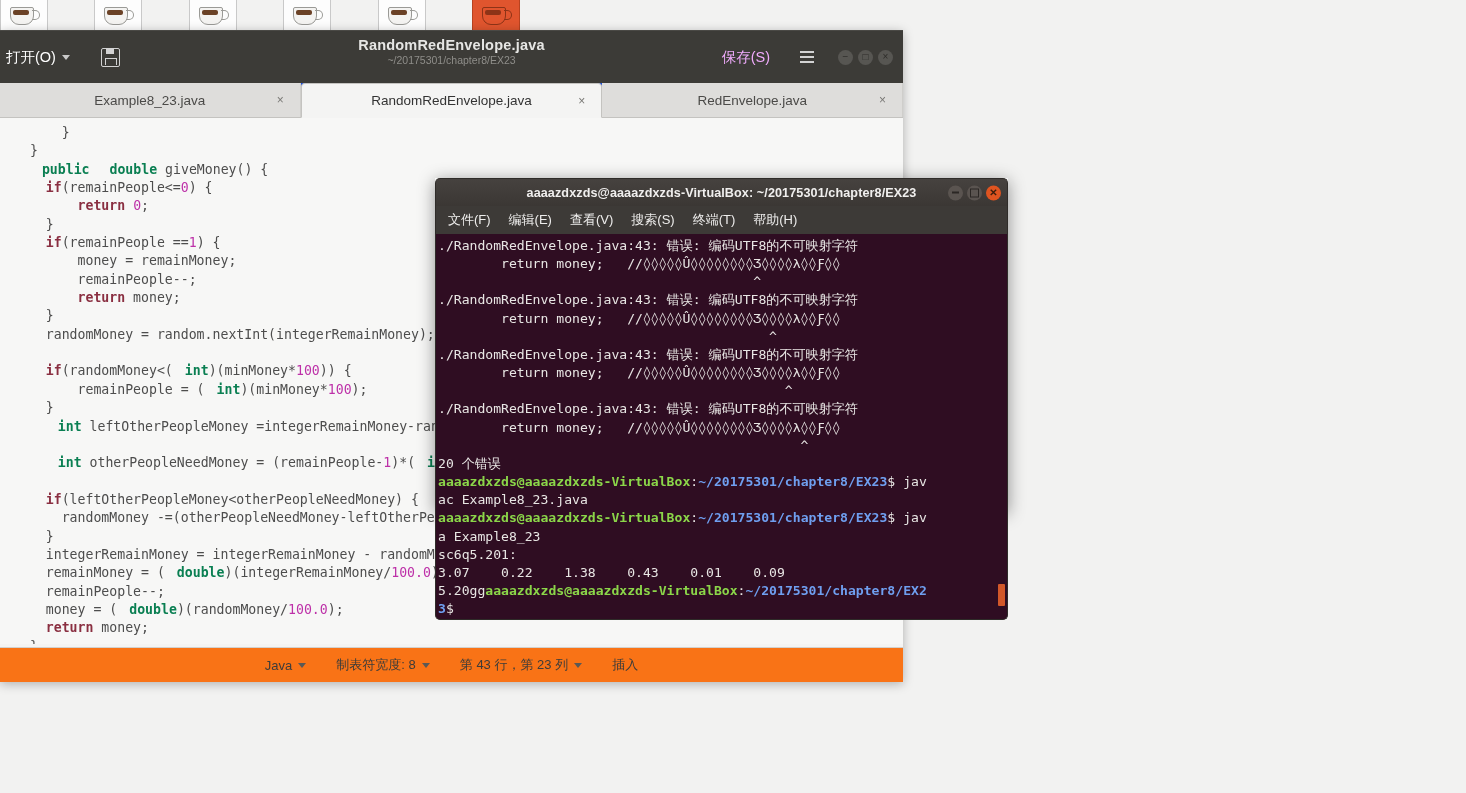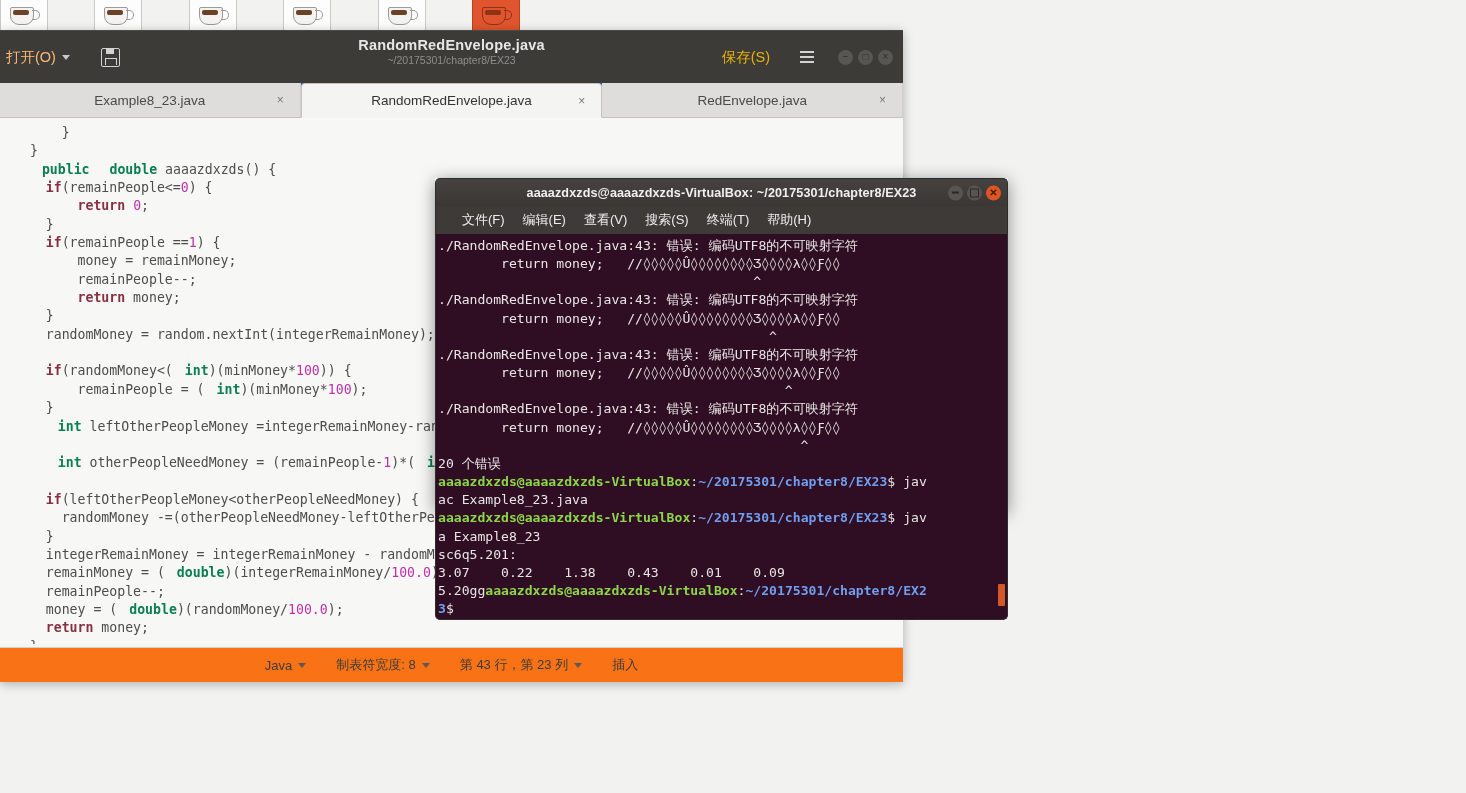--- a/index.html
+++ b/index.html
@@ -74,21 +74,21 @@
   .gedit-header {
     position: relative;
     height: 52px;
     background: #3c3b37;
     border-top: 1px solid #4a4945;
     display: flex; align-items: center;
   }
   .hdr-left { display:flex; align-items:center; padding-left: 2px; }
   .btn-open {
     display:flex; align-items:center; gap:6px;
-    color:#fdba74; font-size:14.5px;
+    color:#ffffff; font-size:14.5px;
     padding: 7px 10px 7px 4px;
     border-radius: 3px;
   }
   .caret-down {
     width:0;height:0;
     border-left:4.5px solid transparent;
     border-right:4.5px solid transparent;
     border-top:5px solid #c9c9c9;
   }
   .btn-save-icon {
@@ -117,21 +117,21 @@
     letter-spacing:.2px;
   }
   .hdr-title .t2{
     display:block;color:#8f8e8a;font-size:10.5px;margin-top:1px;
   }
   .hdr-right{
     position:absolute; right:6px; top:0; height:52px;
     display:flex;align-items:center;gap:2px;
   }
   .btn-save-text{
-    color:#eab308;font-size:14.5px;padding:6px 12px;border-radius:3px;
+    color:#f0abfc;font-size:14.5px;padding:6px 12px;border-radius:3px;
   }
   .btn-hamburger{
     width:30px;height:30px;display:flex;flex-direction:column;
     align-items:center;justify-content:center;gap:3px;margin-left:8px;
   }
   .btn-hamburger span{display:block;width:14px;height:2px;background:#d3d3d3;}
   .wc-group{display:flex;align-items:center;gap:5px;margin-left:14px;margin-right:4px;}
   .wc{
     width:15px;height:15px;border-radius:50%;background:#575652;
     display:flex;align-items:center;justify-content:center;
@@ -236,21 +236,21 @@
   .twc.close{background:#df5420;}
   .twc .g{display:block;width:7px;height:1.6px;background:#2b2724;}
   .twc .sq{display:block;width:7px;height:7px;border:1.6px solid #2b2724;}
   .twc .x{color:#3a1d0c;font-size:10px;line-height:1;font-weight:bold;}
   .term-menu{
     height:28px;
     background:#3d3a37;
     border-left:1px solid #2f2c29;
     border-right:1px solid #2f2c29;
     display:flex;align-items:center;
-    padding-left:20px;gap:6px;
+    padding-left:6px;gap:6px;
   }
   .term-menu .mi{
     color:#eeedec;font-size:13px;padding:2px 6px;
   }
   .term-body{
     position:relative;
     height:385px;
     background:#2f0d22;
     border:1px solid #2f2c29;
     border-top:none;
@@ -348,21 +348,21 @@
         </div>
         <div class="tab">
           <span>RedEnvelope.java</span>
           <span class="tab-close">×</span>
         </div>
       </div>
 
     <div class="code-area">
       <pre class="code" id="code-pre"><span>      <span>}</span></span>
 <span>  <span>}</span></span>
-<span>  <span class="kw">public</span><span> </span><span class="kw">double</span><span> aaaazdxzds() {</span></span>
+<span>  <span class="kw">public</span><span> </span><span class="kw">double</span><span> giveMoney() {</span></span>
 <span>    <span class="kw2">if</span><span>(remainPeople&lt;=</span><span class="num">0</span><span>) {</span></span>
 <span>        <span class="kw2">return</span><span> </span><span class="num">0</span><span>;</span></span>
 <span>    <span>}</span></span>
 <span>    <span class="kw2">if</span><span>(remainPeople ==</span><span class="num">1</span><span>) {</span></span>
 <span>        <span>money = remainMoney;</span></span>
 <span>        <span>remainPeople--;</span></span>
 <span>        <span class="kw2">return</span><span> money;</span></span>
 <span>    <span>}</span></span>
 <span>    <span>randomMoney = random.nextInt(integerRemainMoney);</span></span>
 <span></span>

